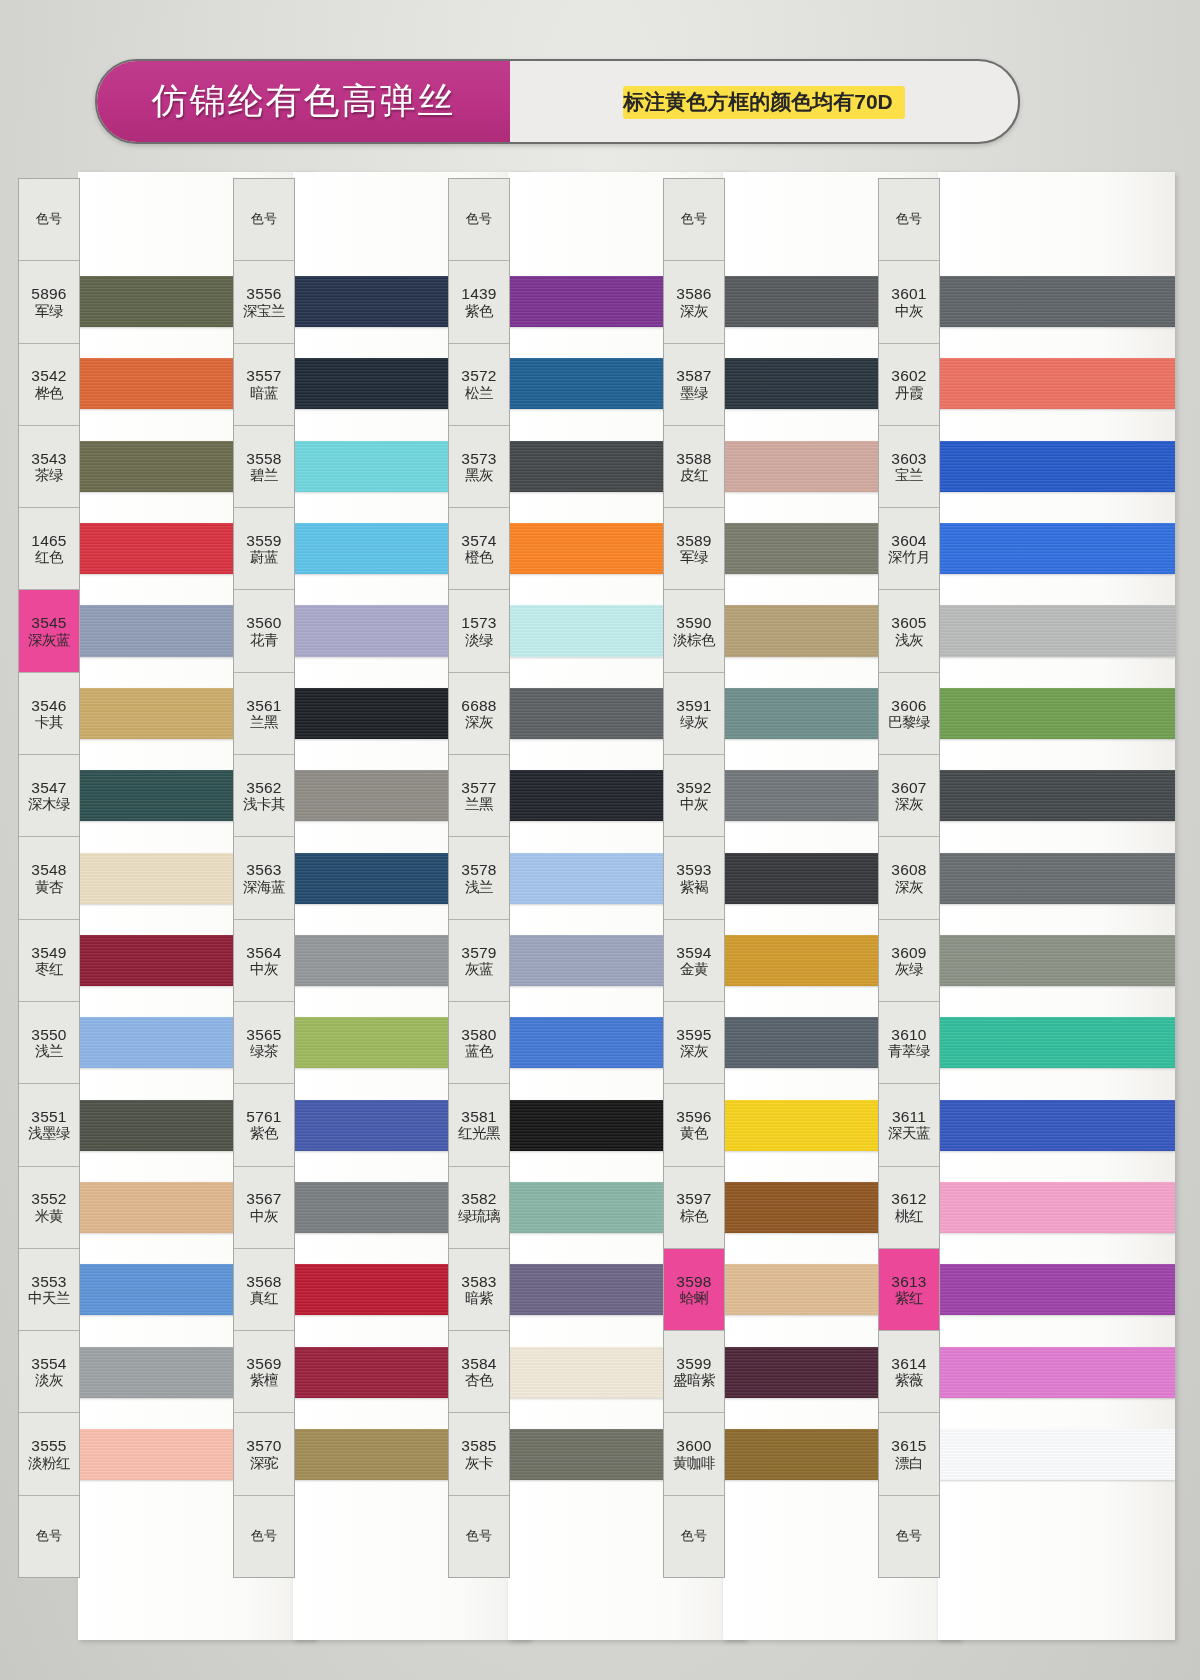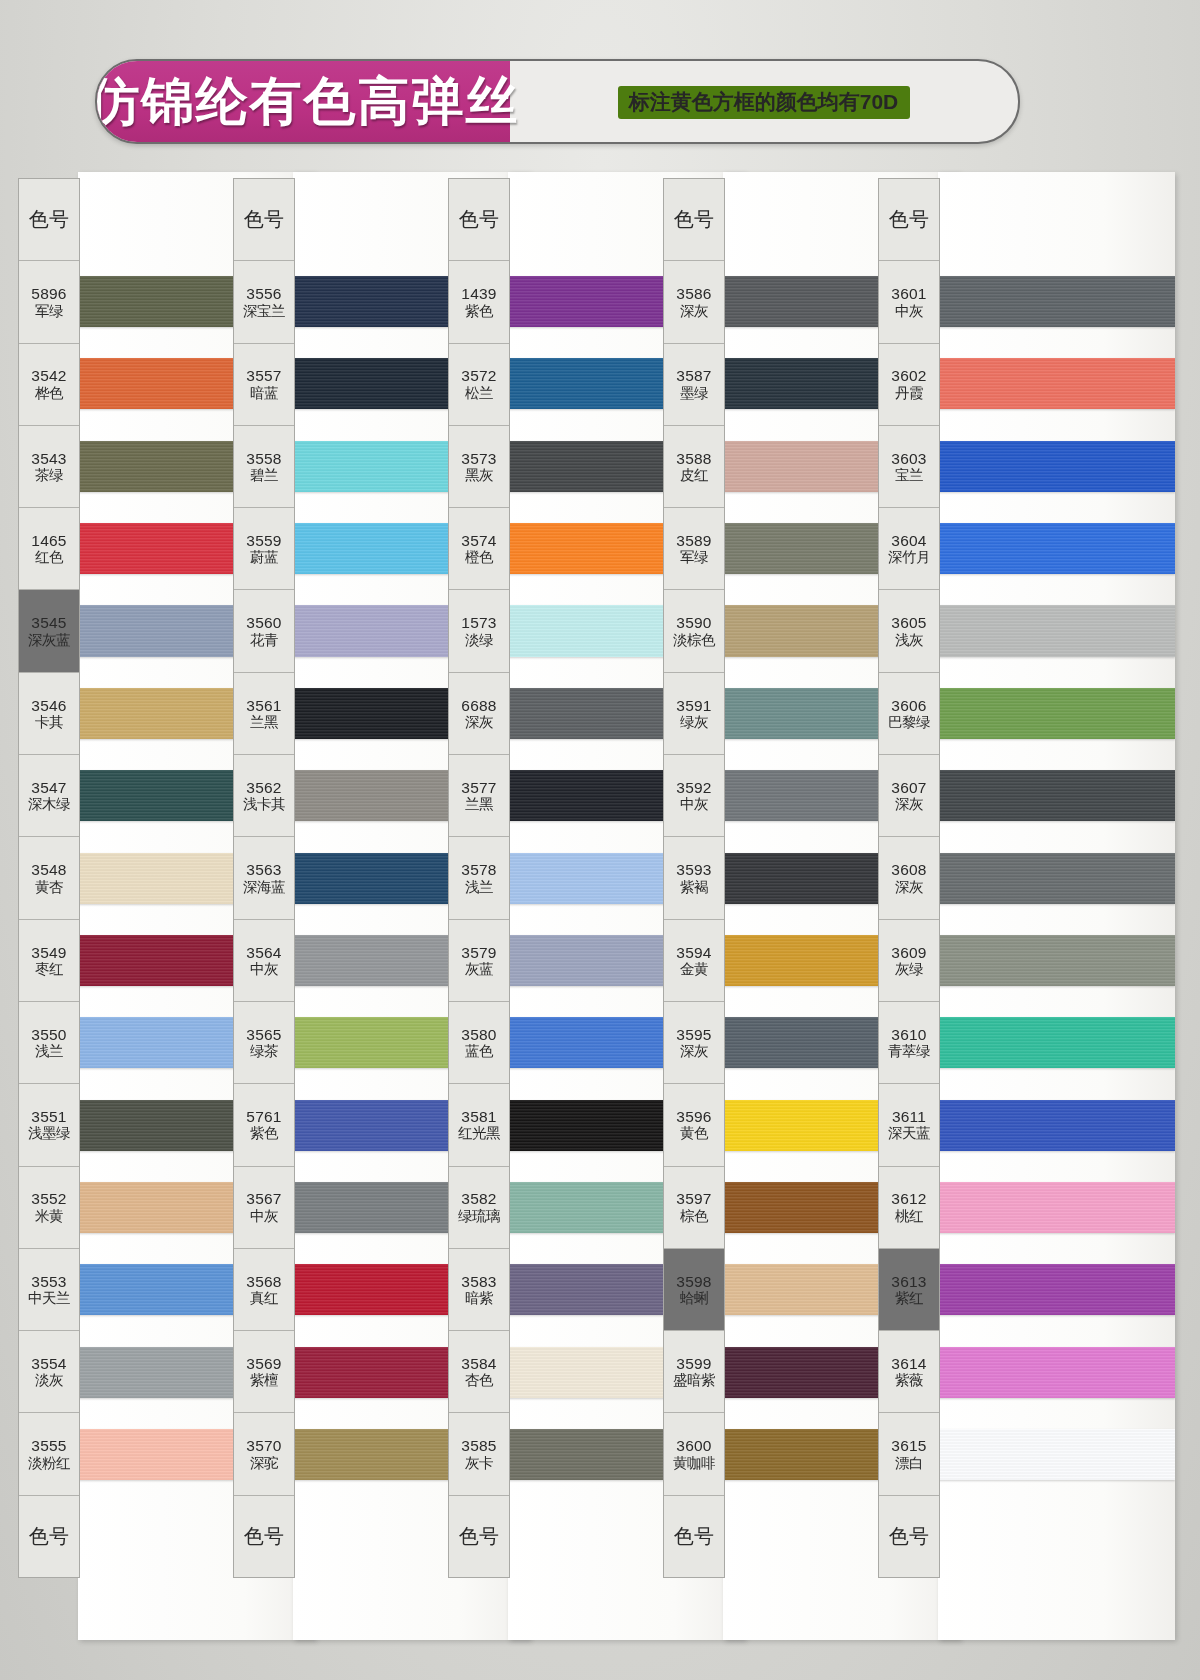--- a/index.html
+++ b/index.html
@@ -30,22 +30,22 @@
     box-shadow: 0 2px 5px rgba(0,0,0,.18);
   }
   #banner-left {
     width: 413px;
     background: #c2368a;
     background: linear-gradient(180deg,#c03b8c 0%, #ba3183 60%, #ae2c79 100%);
     display: flex; align-items: center; justify-content: center;
   }
   #banner-title {
     color: #ffffff;
-    font-size: 52px;
-    font-weight: bold;
+    font-size: 36px;
+    font-weight: normal;
     letter-spacing: 2px;
     text-shadow: 1px 2px 2px rgba(0,0,0,.35);
     white-space: nowrap;
   }
   #banner-right {
     flex: 1;
     display: flex; flex-direction: column;
     align-items: center; justify-content: center;
     padding: 3px 10px 5px 10px;
   }
@@ -53,26 +53,26 @@
     font-size: 33px;
     font-weight: bold;
     color: #3a3a3a;
     letter-spacing: 1px;
     line-height: 1.05;
     white-space: nowrap;
     text-shadow: 0 1px 0 #fff;
   }
   #yellow-note {
     margin-top: 3px;
-    background: #4d7c0f;
+    background: #fde047;
     color: #262626;
     font-size: 21px;
     font-weight: bold;
     letter-spacing: 0px;
-    padding: 2px 12px 3px 11px;
+    padding: 2px 12px 3px 0;
     border-radius: 3px;
     white-space: nowrap;
   }
 
   
   #cards {
     position: absolute;
     left: 14px; top: 178px;
     width: 1172px; height: 1400px;
     display: flex;
@@ -111,23 +111,23 @@
   }
   .lrow .cname {
     font-size: 14.5px;
     letter-spacing: -0.5px;
     white-space: nowrap;
   }
   .lrow.head, .lrow.foot {
     justify-content: center;
   }
   .lrow.head .code, .lrow.foot .code {
-    font-size: 20px;
-  }
-  .lrow.hl { background: #737373; }
+    font-size: 13px;
+  }
+  .lrow.hl { background: #ec4899; }
 
   
   .board {
     position: absolute;
     left: 64px; top: -6px; right: -86px; bottom: -62px;
     background: linear-gradient(90deg,#ffffff 0%,#fbfbf9 70%,#f0efec 100%);
     box-shadow: 2px 2px 5px rgba(0,0,0,.16);
     overflow: hidden;
   }
   

